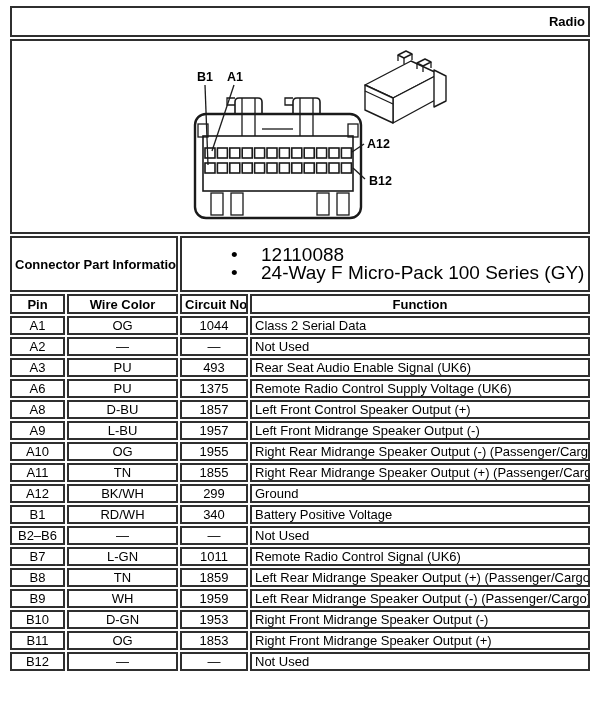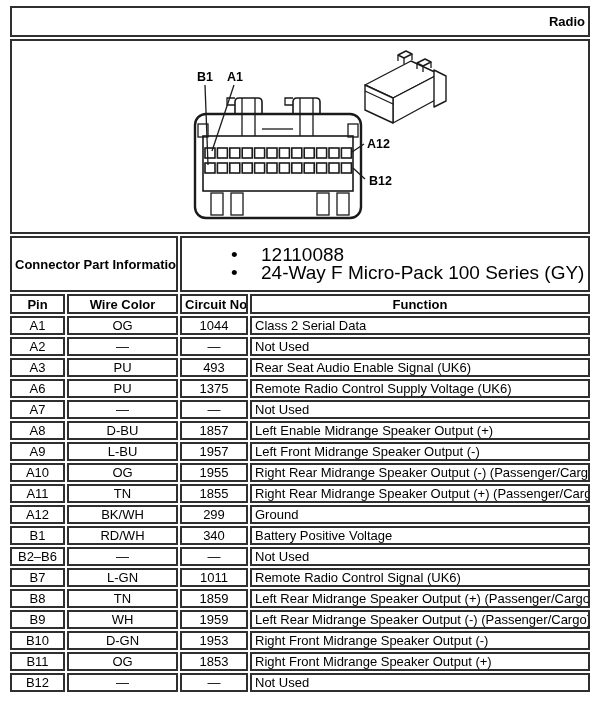--- a/index.html
+++ b/index.html
@@ -182,30 +182,24 @@
           <td class="c">493</td>
           <td class="l">Rear Seat Audio Enable Signal (UK6)</td>
         </tr>
         <tr>
           <td class="c">A6</td>
           <td class="c">PU</td>
           <td class="c">1375</td>
           <td class="l">Remote Radio Control Supply Voltage (UK6)</td>
         </tr>
         <tr>
-          <td class="c">A7</td>
-          <td class="c">—</td>
-          <td class="c">—</td>
-          <td class="l">Not Used</td>
-        </tr>
-        <tr>
           <td class="c">A8</td>
           <td class="c">D-BU</td>
           <td class="c">1857</td>
-          <td class="l">Left Enable Midrange Speaker Output (+)</td>
+          <td class="l">Left Front Control Speaker Output (+)</td>
         </tr>
         <tr>
           <td class="c">A9</td>
           <td class="c">L-BU</td>
           <td class="c">1957</td>
           <td class="l">Left Front Midrange Speaker Output (-)</td>
         </tr>
         <tr>
           <td class="c">A10</td>
           <td class="c">OG</td>

